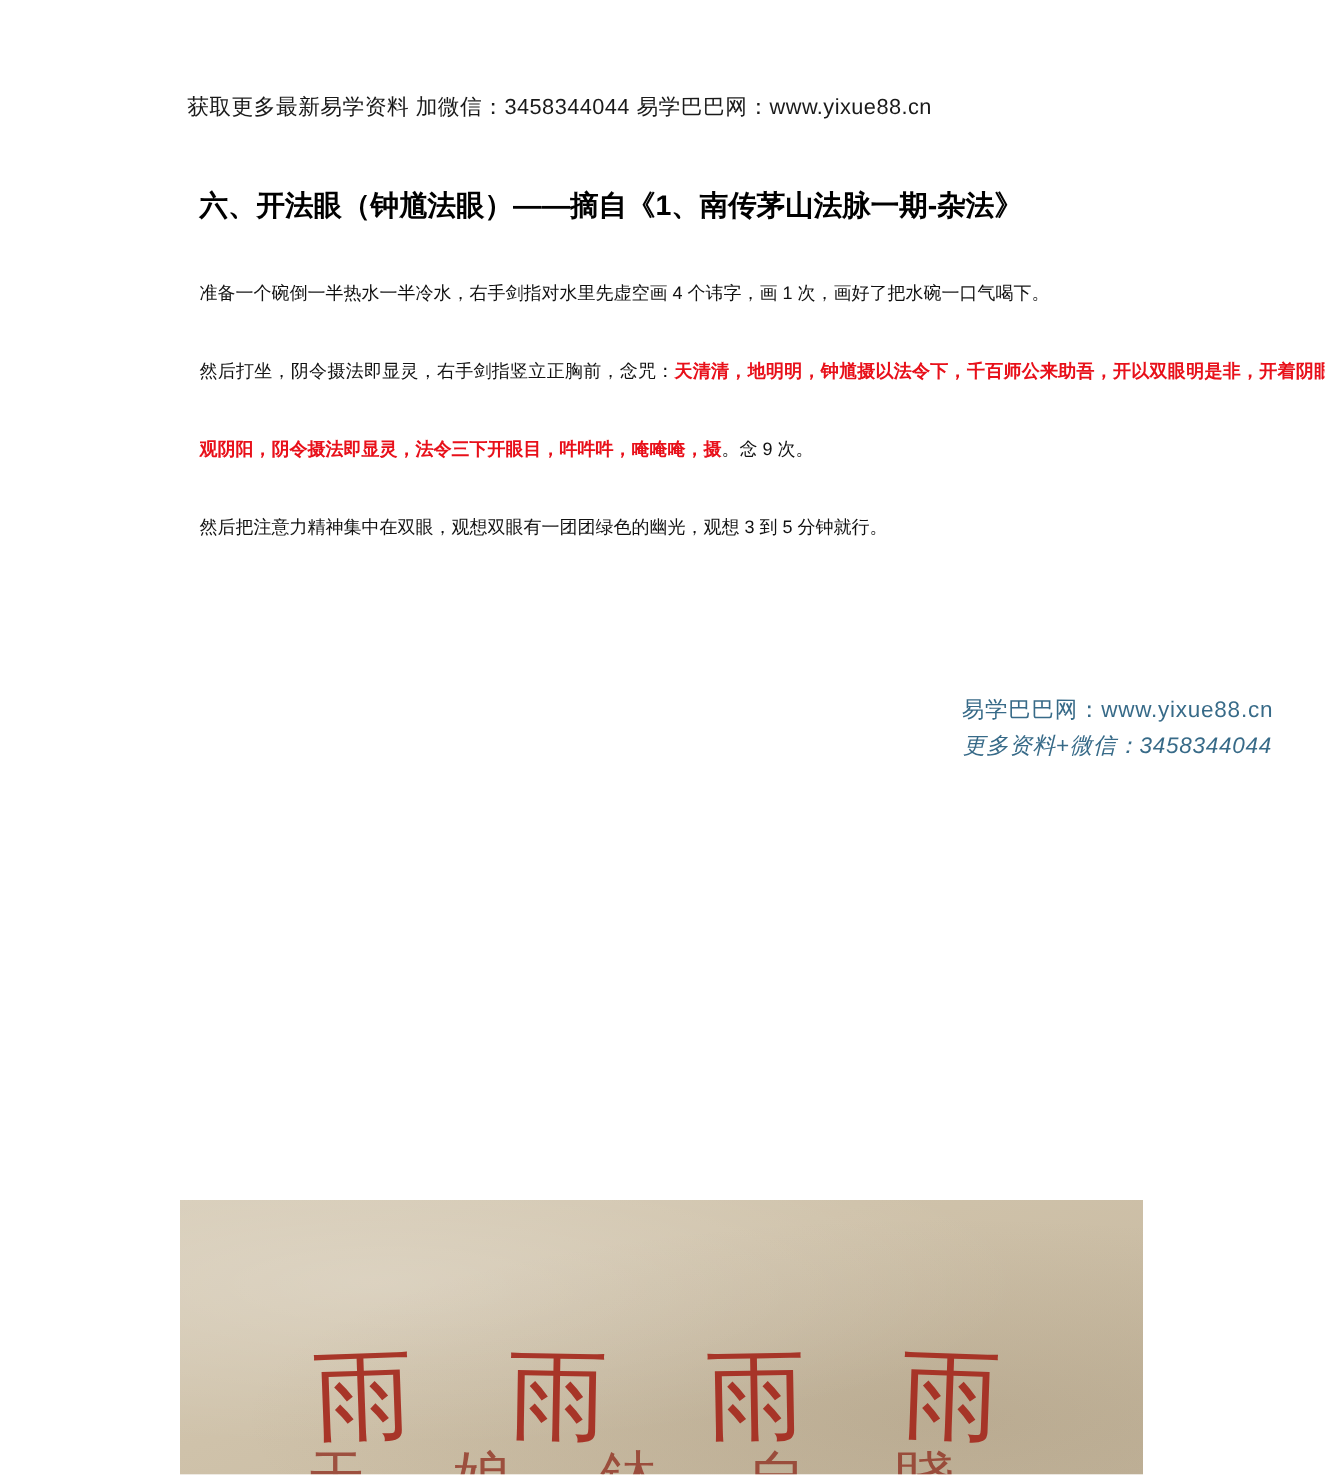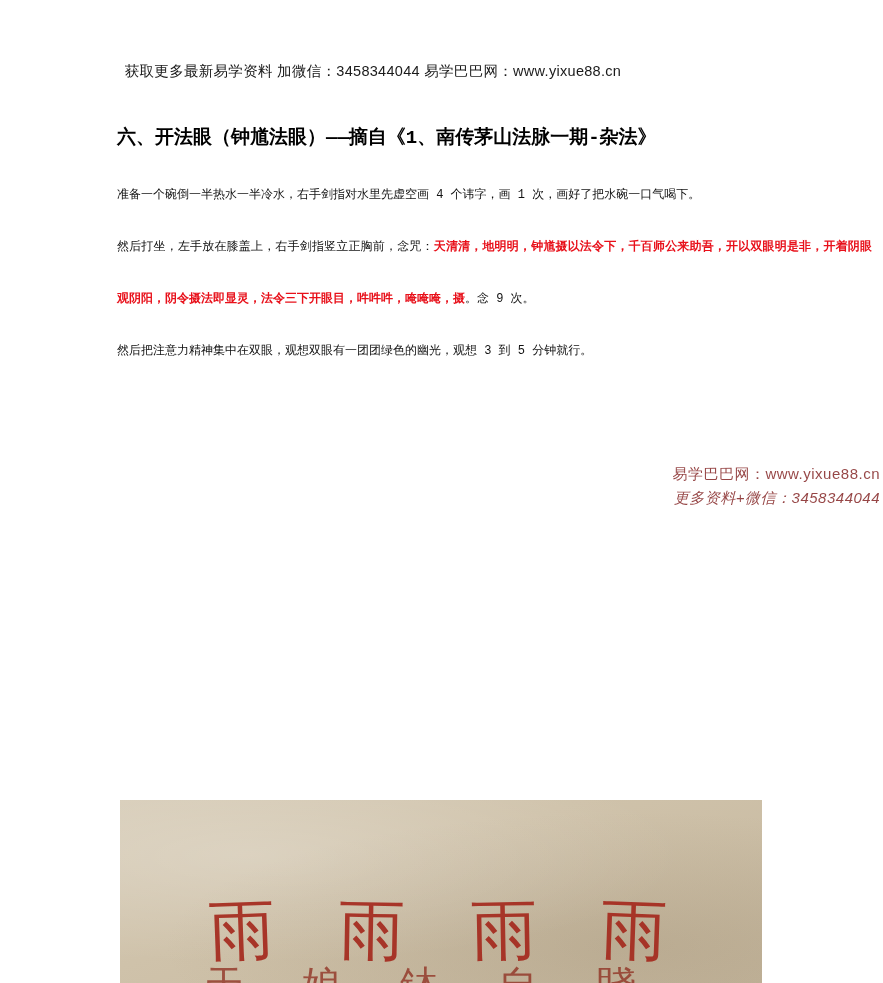--- a/index.html
+++ b/index.html
@@ -29,23 +29,22 @@
     width: 746px;
     text-align: center;
     font-size: 14.5px;
     letter-spacing: 0.3px;
     color: #1a1a1a;
     white-space: nowrap;
   }
   .content {
     position: absolute;
     top: 124px;
-    left: 117px;
+    left: 133px;
     width: 650px;
-    font-family: Liberation Mono, monospace;
   }
   .doc-title {
     font-size: 19px;
     font-weight: bold;
     color: #000000;
     line-height: 1.5;
     margin: 0 0 16px 0;
     white-space: nowrap;
   }
   .para {
@@ -114,45 +113,45 @@
     font-family: "DejaVu Serif", "Liberation Serif", serif;
     letter-spacing: 58px;
     opacity: 0.75;
     white-space: nowrap;
   }
   .watermark {
     position: absolute;
     left: 610px;
     top: 462px;
     width: 270px;
-    color: #7f1d1d;
+    color: #0c4a6e;
     opacity: 0.82;
     font-size: 15px;
     line-height: 24px;
-    text-align: right;
+    text-align: center;
     pointer-events: none;
     white-space: nowrap;
   }
   .watermark .wm-line1 { letter-spacing: 0.5px; }
   .watermark .wm-line2 { letter-spacing: 0.5px; font-style: italic; }
 </style>
 </head>
 <body>
 
 <div class="page">
 
   <div class="header-note">获取更多最新易学资料 加微信：3458344044  易学巴巴网：www.yixue88.cn</div>
 
   <div class="content">
 
     <h1 class="doc-title">六、开法眼（钟馗法眼）——摘自《1、南传茅山法脉一期-杂法》</h1>
 
     <p class="para wide">准备一个碗倒一半热水一半冷水，右手剑指对水里先虚空画 4 个讳字，画 1 次，画好了把水碗一口气喝下。</p>
 
-    <p class="para wide"><span>然后打坐，左手放在膝盖上，右手剑指竖立正胸前，念咒：</span><span class="mantra">天清清，地明明，钟馗摄以法令下，千百师公来助吾，开以双眼明是非，开着阴眼观阴阳，阴令摄法即显灵，法令三下开眼目，吽吽吽，唵唵唵，摄</span><span>。念 9 次。</span></p>
+    <p class="para wide"><span>然后打坐，阴令摄法即显灵，右手剑指竖立正胸前，念咒：</span><span class="mantra">天清清，地明明，钟馗摄以法令下，千百师公来助吾，开以双眼明是非，开着阴眼观阴阳，阴令摄法即显灵，法令三下开眼目，吽吽吽，唵唵唵，摄</span><span>。念 9 次。</span></p>
 
     <p class="para wide">然后把注意力精神集中在双眼，观想双眼有一团团绿色的幽光，观想 3 到 5 分钟就行。</p>
 
 
   </div>
 
   <div class="watermark">
     <div class="wm-line1">易学巴巴网：www.yixue88.cn</div>
     <div class="wm-line2">更多资料+微信：3458344044</div>
   </div>

